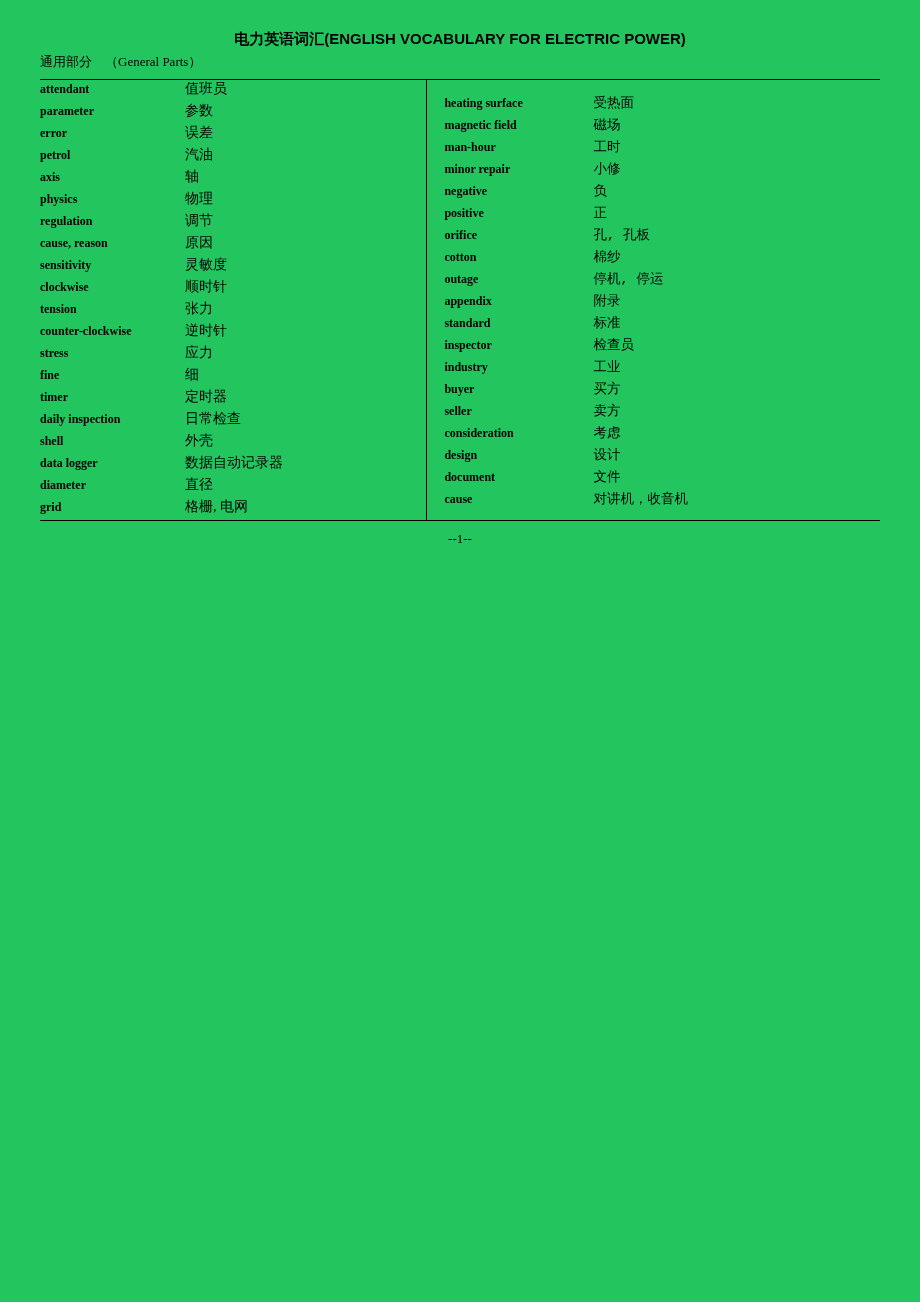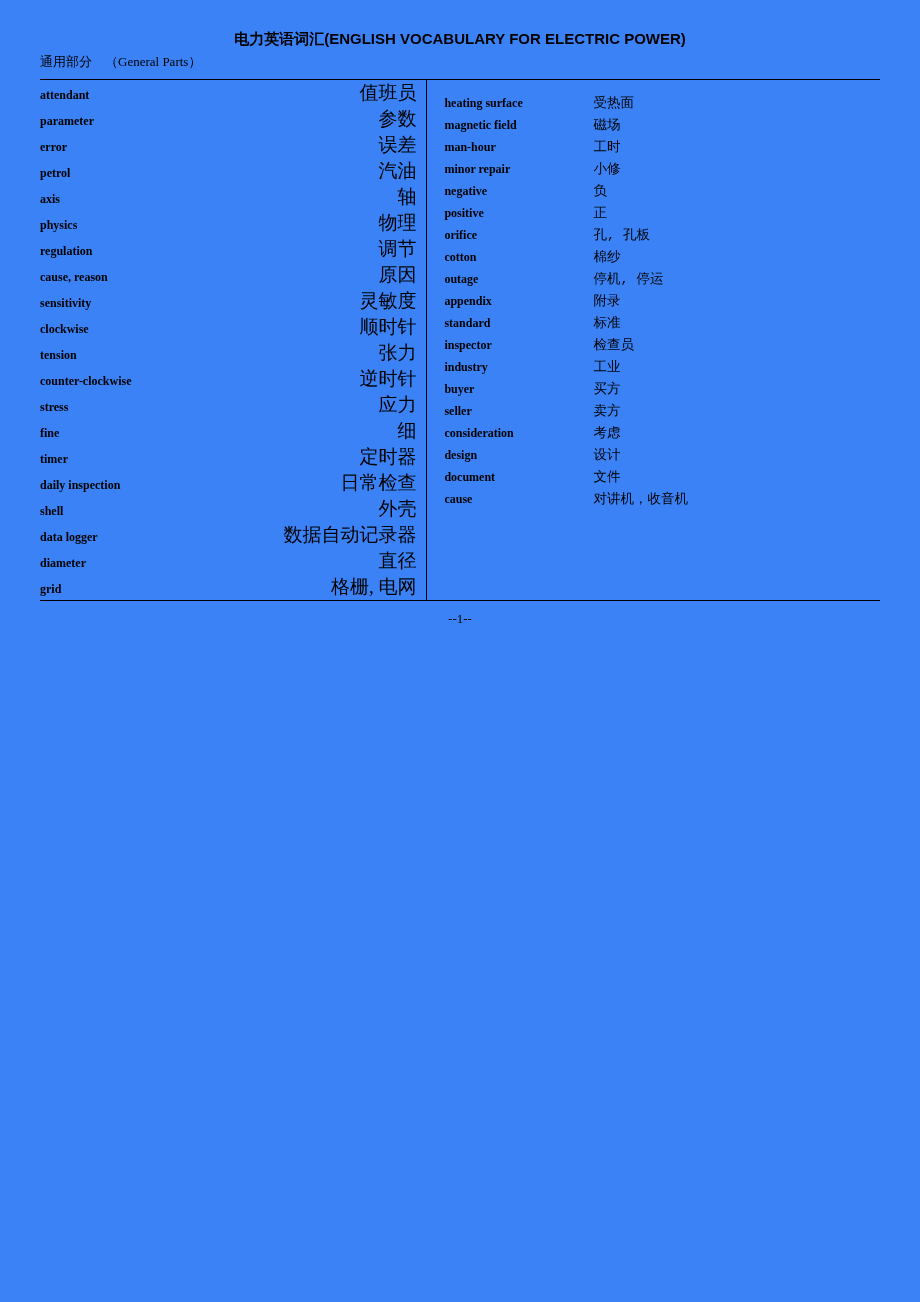--- a/index.html
+++ b/index.html
@@ -12,21 +12,21 @@
       font-family: "SimSun", "宋体", serif;
       font-size: 14px;
       color: #000000;
       width: 920px;
       min-height: 1302px;
     }
     .page {
       width: 920px;
       min-height: 1302px;
       padding: 30px 40px 40px 40px;
-      background: #3b82f6;
+      background: #22c55e;
     }
     .main-title {
       text-align: center;
       font-size: 15px;
       font-weight: bold;
       margin-bottom: 4px;
       font-family: "SimHei", "黑体", sans-serif;
     }
     .subtitle {
       font-size: 13px;
@@ -72,23 +72,23 @@
     .en-word {
       font-weight: bold;
       font-family: "Times New Roman", serif;
       font-size: 12px;
       white-space: nowrap;
       min-width: 145px;
       flex-shrink: 0;
     }
     .cn-word {
       font-family: "SimSun", "宋体", serif;
-      font-size: 19px;
+      font-size: 14px;
       flex: 1;
-      text-align: right;
+      text-align: left;
       white-space: nowrap;
     }
     .cn-word-left {
       font-family: Liberation Mono, monospace;
       font-size: 13.5px;
       flex: 1;
       text-align: left;
       white-space: nowrap;
       padding-left: 4px;
     }

